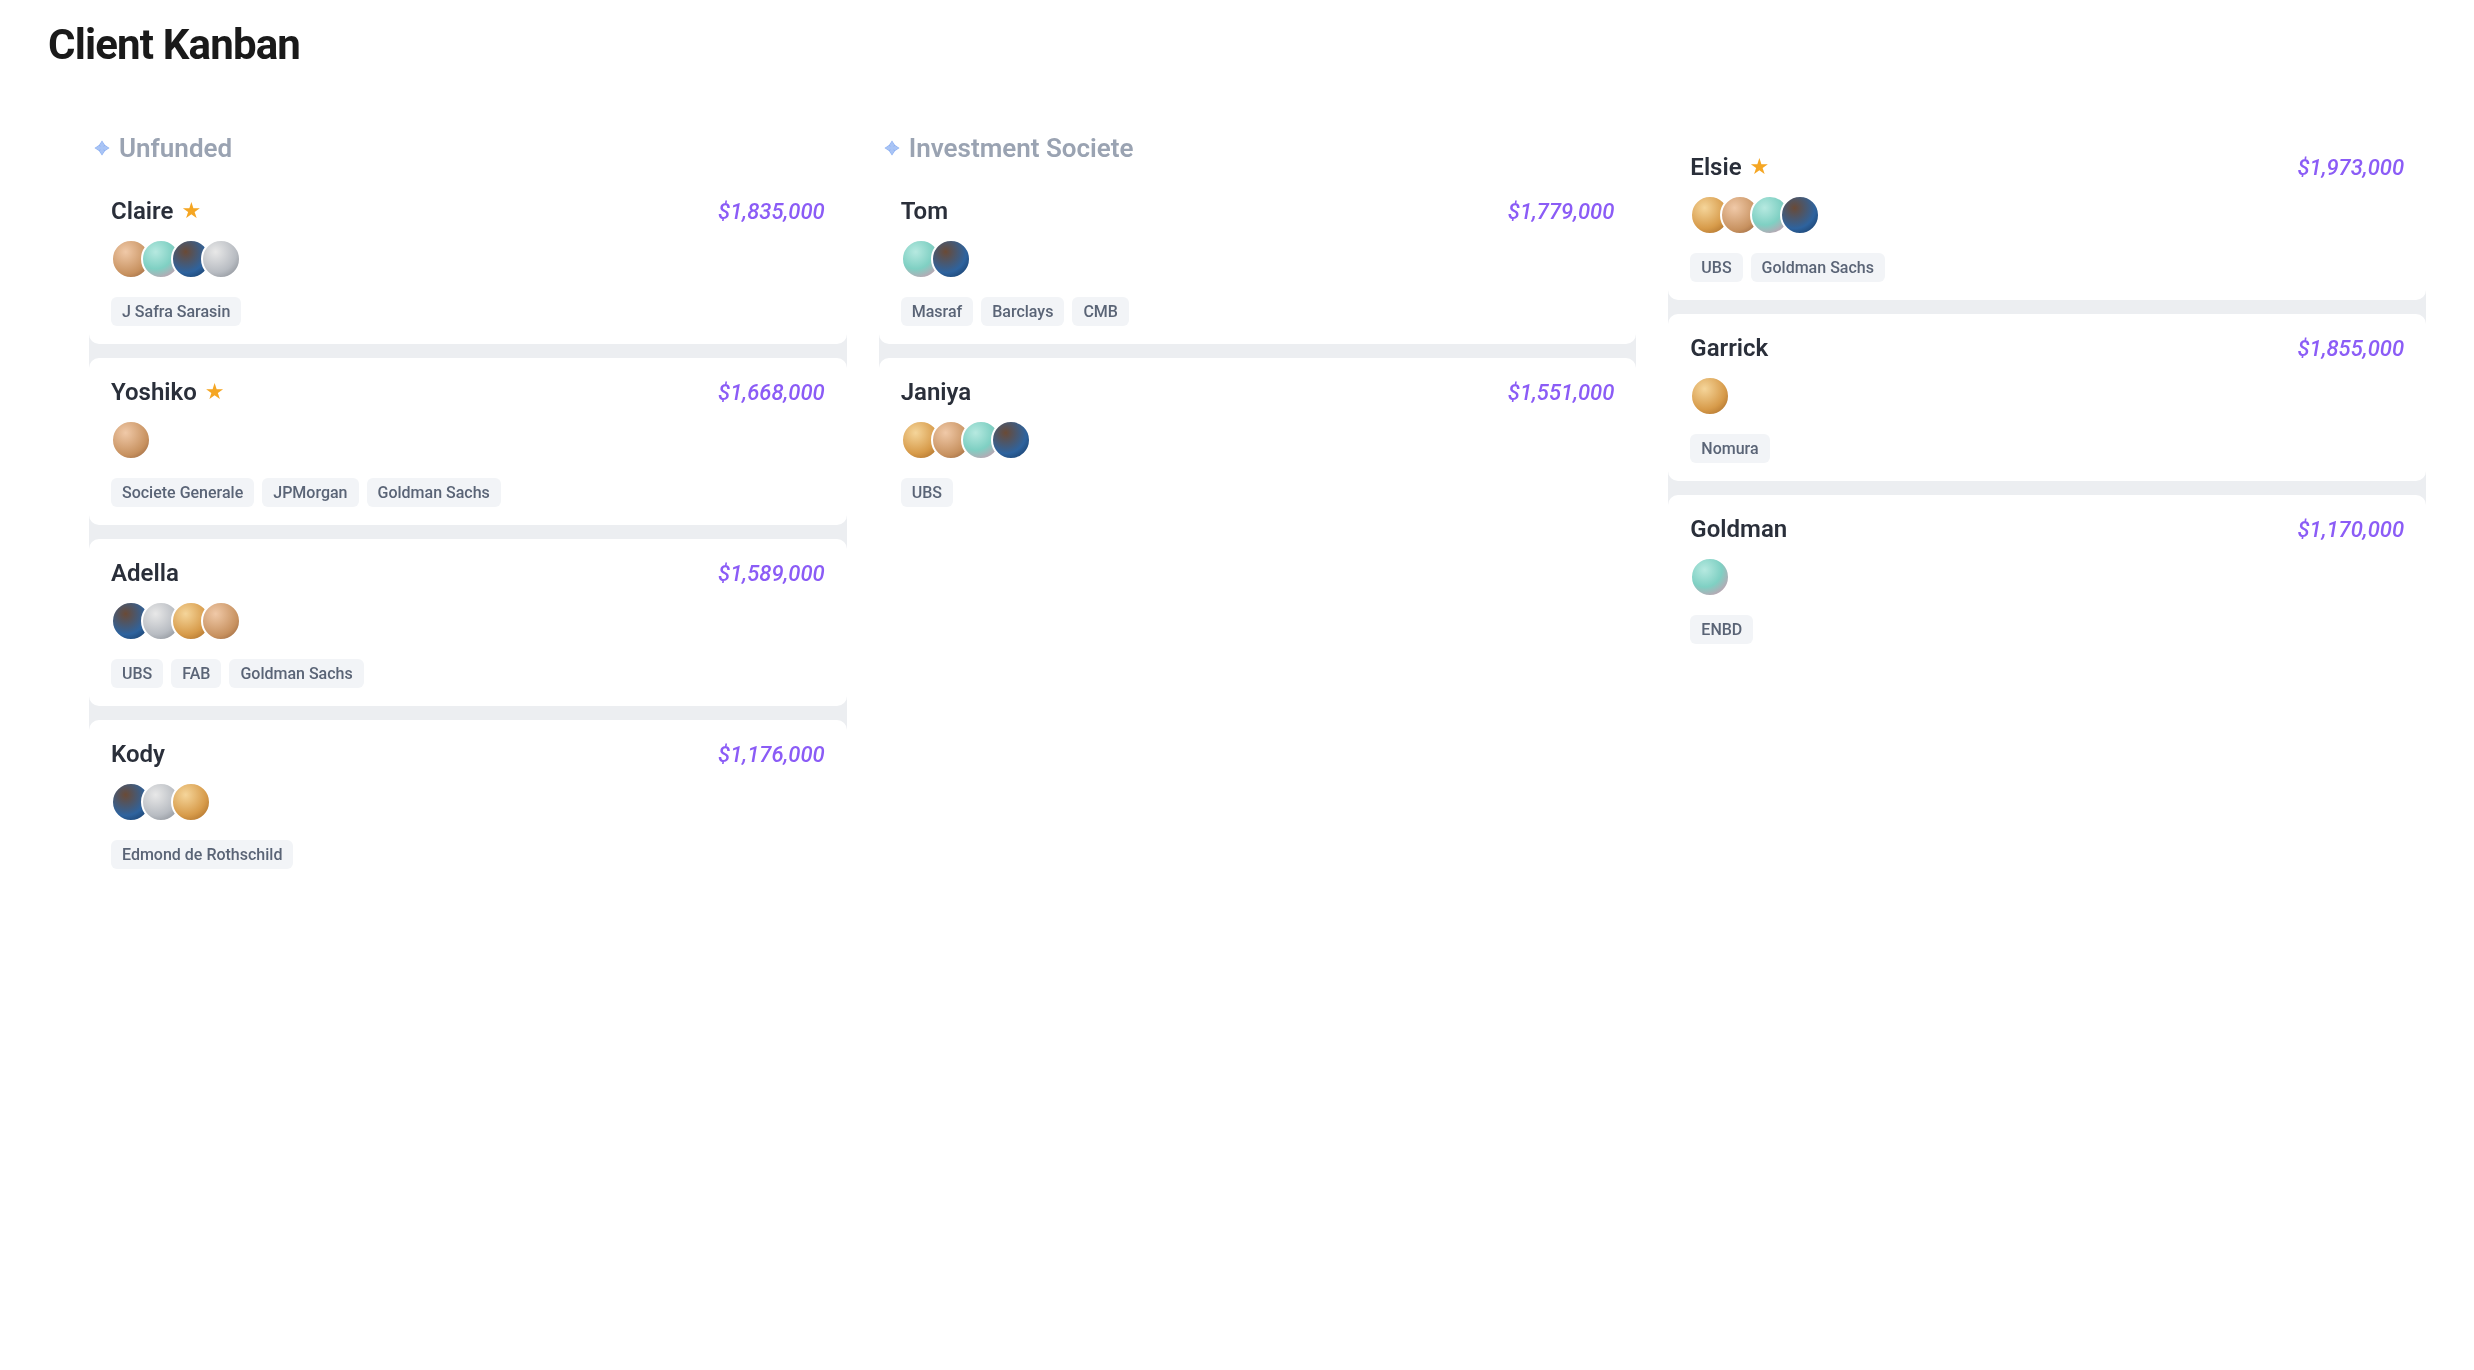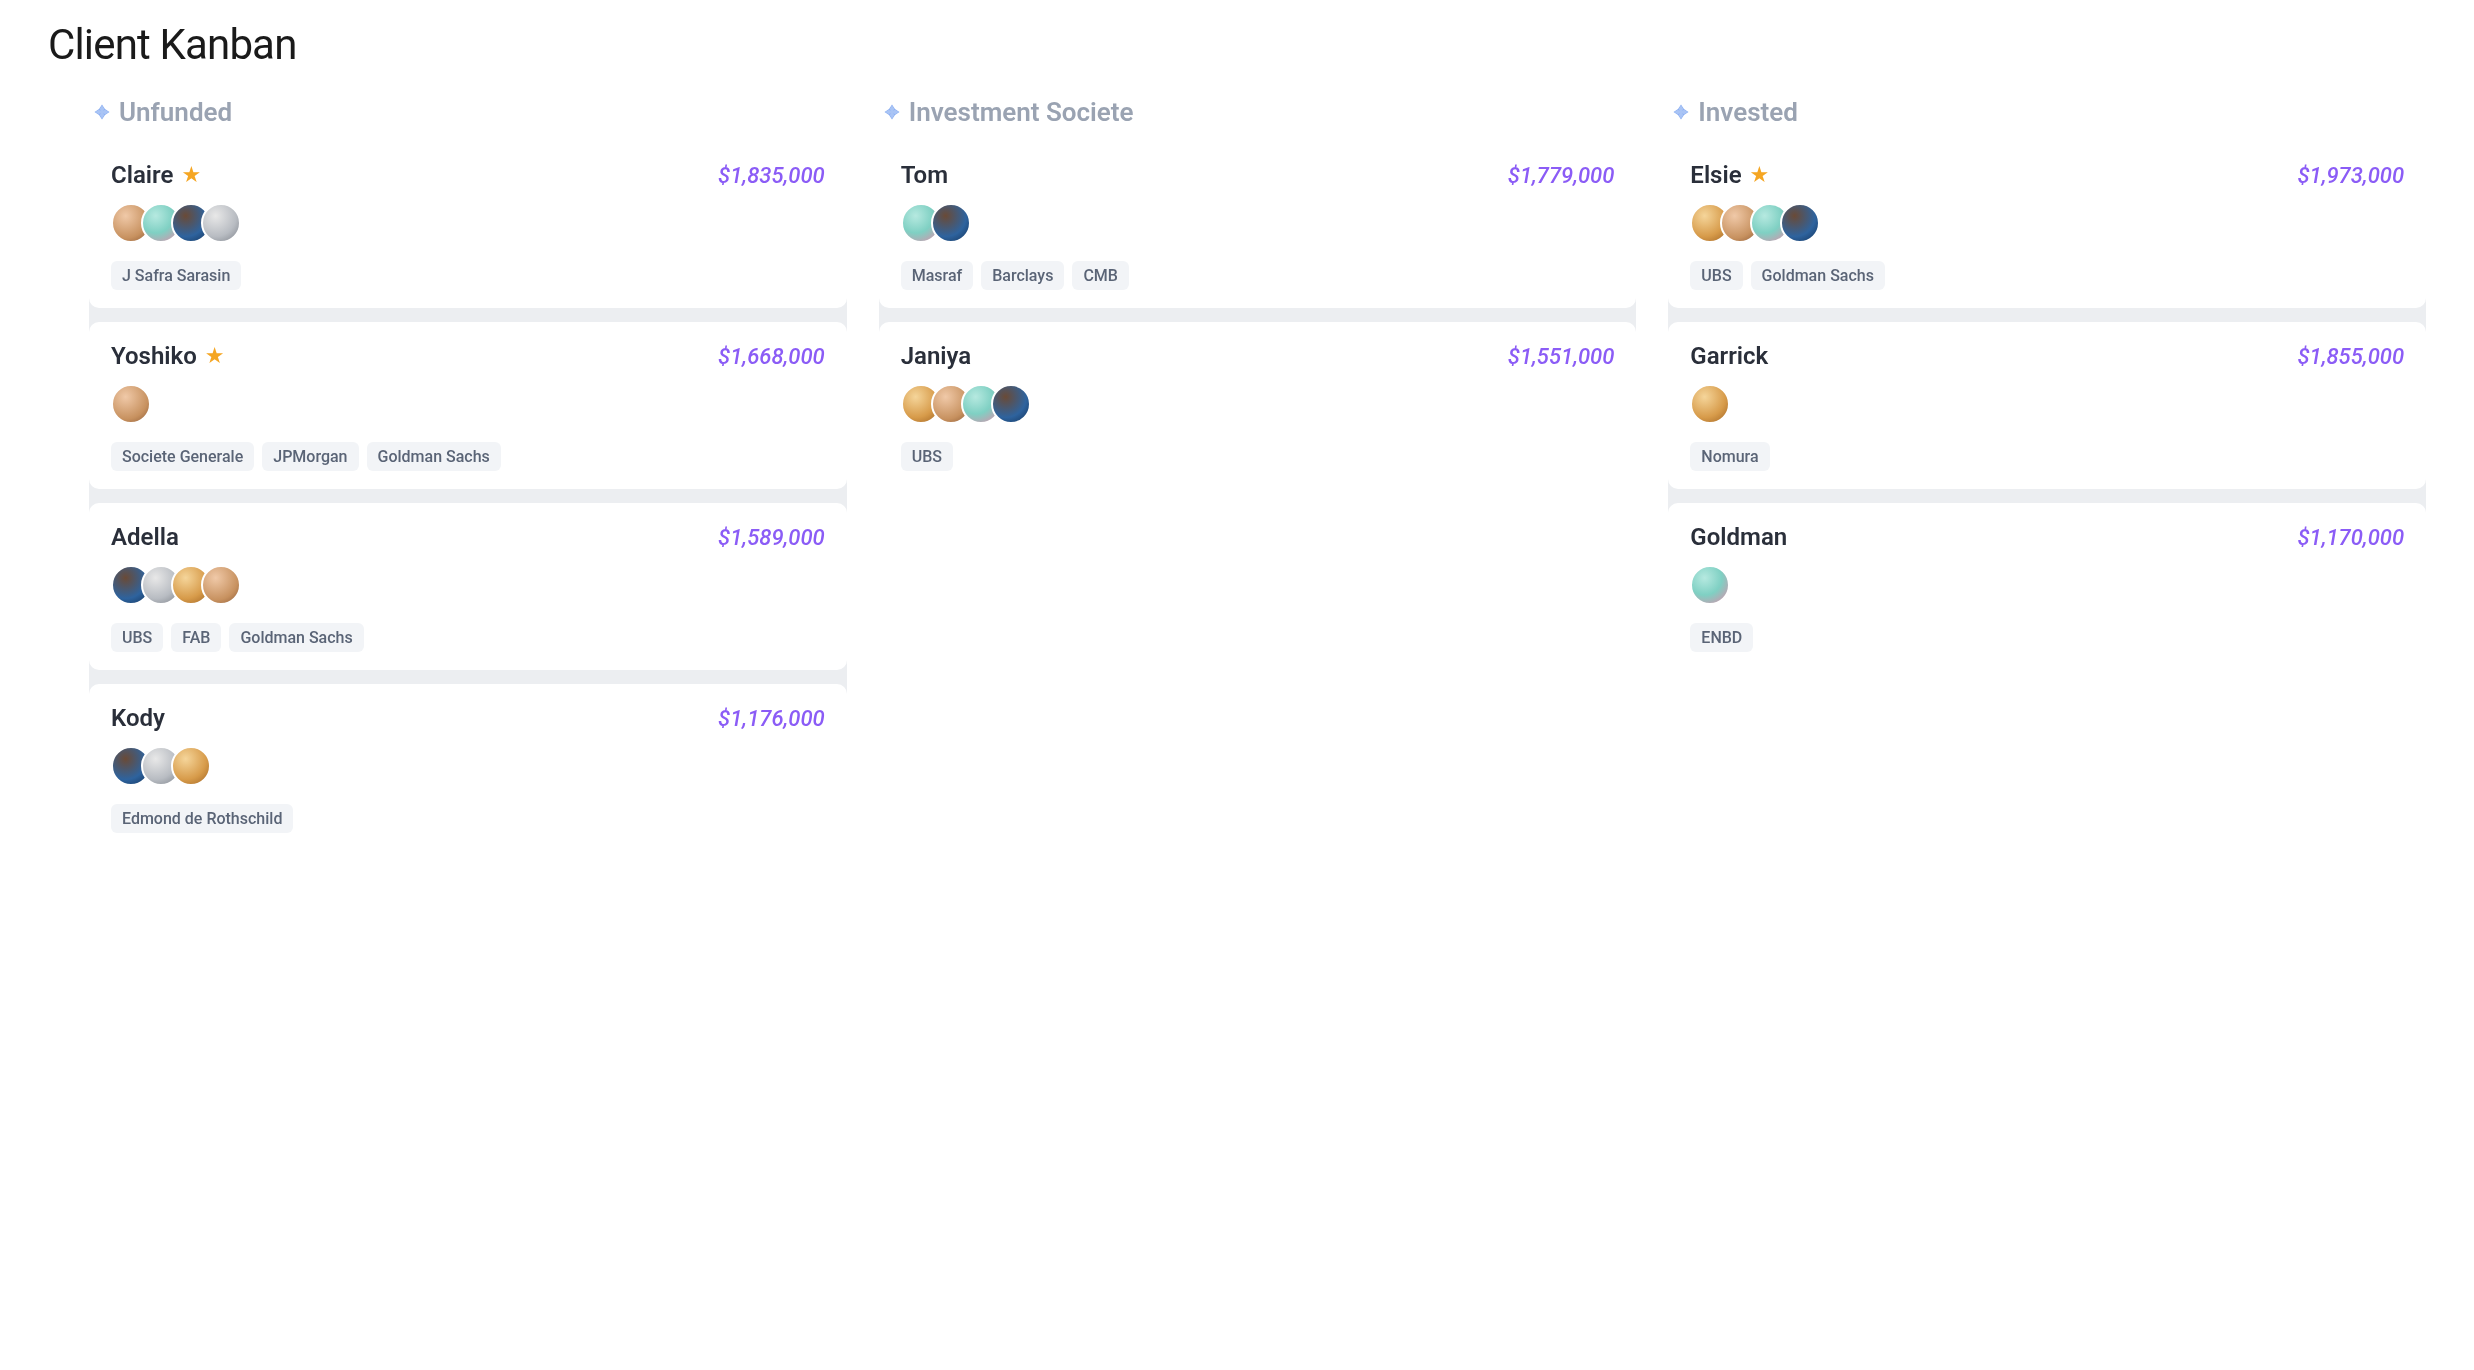--- a/index.html
+++ b/index.html
@@ -4,23 +4,23 @@
   <style>
     * { box-sizing: border-box; margin: 0; padding: 0; }
     body {
       font-family: -apple-system, BlinkMacSystemFont, "Segoe UI", Roboto, Helvetica, Arial, sans-serif;
       background: #ffffff;
       padding: 20px 48px;
       color: #1a1a1a;
     }
     .page-title {
       font-size: 42px;
-      font-weight: 400;
+      font-weight: 700;
       letter-spacing: -0.02em;
-      margin-bottom: 28px;
+      margin-bottom: 64px;
     }
     .board {
       display: flex;
       gap: 32px;
       margin-left: 41px;
     }
     .column {
       flex: 1;
       min-width: 0;
     }
@@ -241,29 +241,20 @@
             <div class="avatar" style="background: radial-gradient(circle at 35% 30%, rgb(182, 233, 224) 0%, rgb(127, 208, 195) 50%, rgb(226, 138, 168) 100%);"></div>
             <div class="avatar" style="background: radial-gradient(circle at 35% 30%, rgb(106, 74, 54) 0%, rgb(46, 99, 158) 60%, rgb(18, 51, 91) 100%);"></div>
           </div>
           <div class="tags">
             <span class="tag">UBS</span>
           </div>
         </div>
       </div>
     </div>
     <div class="column">
-      <div class="column-header">
-        <span class="column-icon">
-          <svg viewBox="0 0 24 24" width="18" height="18" fill="#7ea6f0">
-            <path d="M12 2 L16 8 L12 6 L8 8 Z M2 12 L8 8 L6 12 L8 16 Z M12 22 L8 16 L12 18 L16 16 Z M22 12 L16 16 L18 12 L16 8 Z M8 8 L12 6 L16 8 L18 12 L16 16 L12 18 L8 16 L6 12 Z" opacity="0.9"></path>
-            <path d="M12 3 L15 8 L12 13 L9 8 Z M3 12 L8 9 L13 12 L8 15 Z M12 21 L9 16 L12 11 L15 16 Z M21 12 L16 15 L11 12 L16 9 Z" fill="#a9c4f5"></path>
-          </svg>
-        </span>
-        <span class="column-title">Invested</span>
-      </div>
       <div class="column-body">
         <div class="card">
           <div class="card-header">
             <div class="card-name-wrap">
               <span class="card-name">Elsie</span>
               <span class="star-icon">★</span>
             </div>
             <span class="card-amount">$1,973,000</span>
           </div>
           <div class="avatars">

